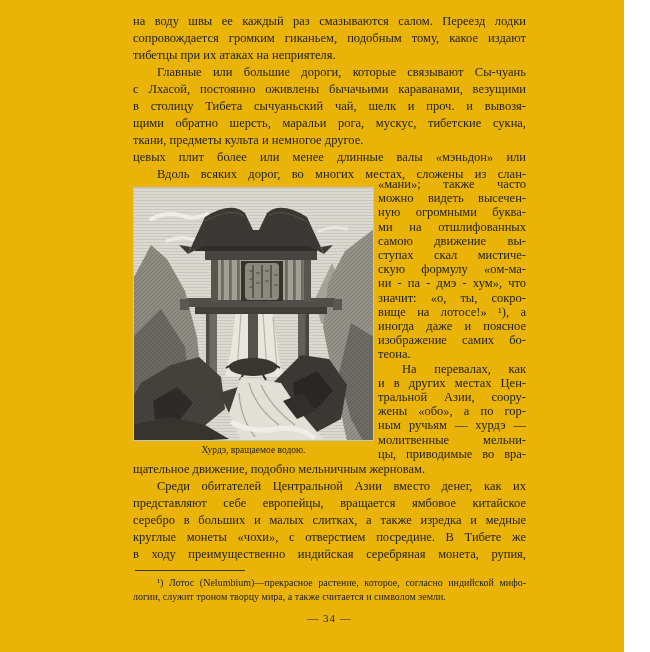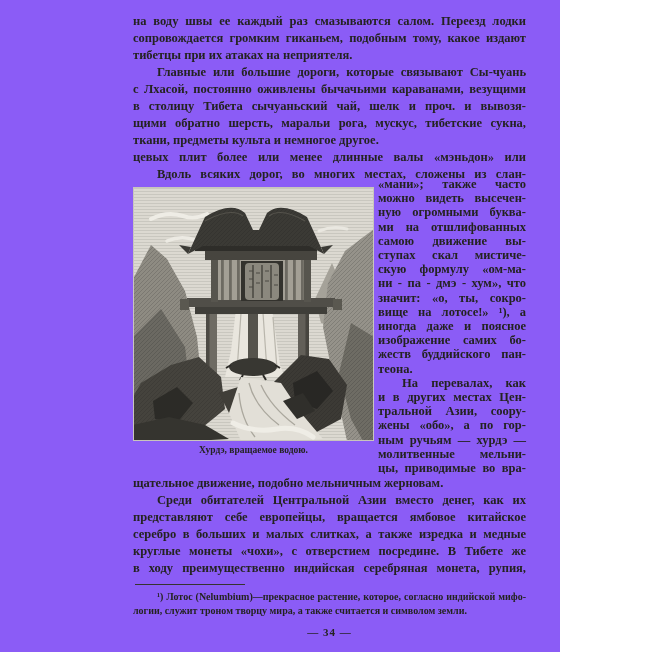--- a/index.html
+++ b/index.html
@@ -1,22 +1,22 @@
 <!DOCTYPE html>
 <html><head>
 <meta charset="utf-8">
 <style>
   html,body{margin:0;padding:0;}
   body{background:#ffffff;}
   .page{
     position:relative;
-    width:560px;height:652px;
-    background:#8b5cf6;
+    width:624px;height:652px;
+    background:#eab308;
     font-family:"Liberation Serif","DejaVu Serif",serif;
-    font-weight:bold;
+    font-weight:normal;
     color:#242321;
     overflow:hidden;
   }
   .text-block{
     position:absolute;
     left:133px;top:13px;
     width:393px;
   }
   .ln{
     font-size:12.5px;
@@ -185,21 +185,20 @@
         <div class="nl">ную огромными буква-</div>
         <div class="nl">ми на отшлифованных</div>
         <div class="nl">самою движение вы-</div>
         <div class="nl">ступах скал мистиче-</div>
         <div class="nl">скую формулу «ом-ма-</div>
         <div class="nl">ни - па - дмэ - хум», что</div>
         <div class="nl">значит: «о, ты, сокро-</div>
         <div class="nl">вище на лотосе!» ¹), а</div>
         <div class="nl">иногда даже и поясное</div>
         <div class="nl">изображение самих бо-</div>
-        <div class="nl">жеств буддийского пан-</div>
         <div class="nl end">теона.</div>
         <div class="nl ind">На перевалах, как</div>
         <div class="nl">и в других местах Цен-</div>
         <div class="nl">тральной Азии, соору-</div>
         <div class="nl">жены «обо», а по гор-</div>
         <div class="nl">ным ручьям — хурдэ —</div>
         <div class="nl">молитвенные мельни-</div>
         <div class="nl">цы, приводимые во вра-</div>
       </div>
     </div>

